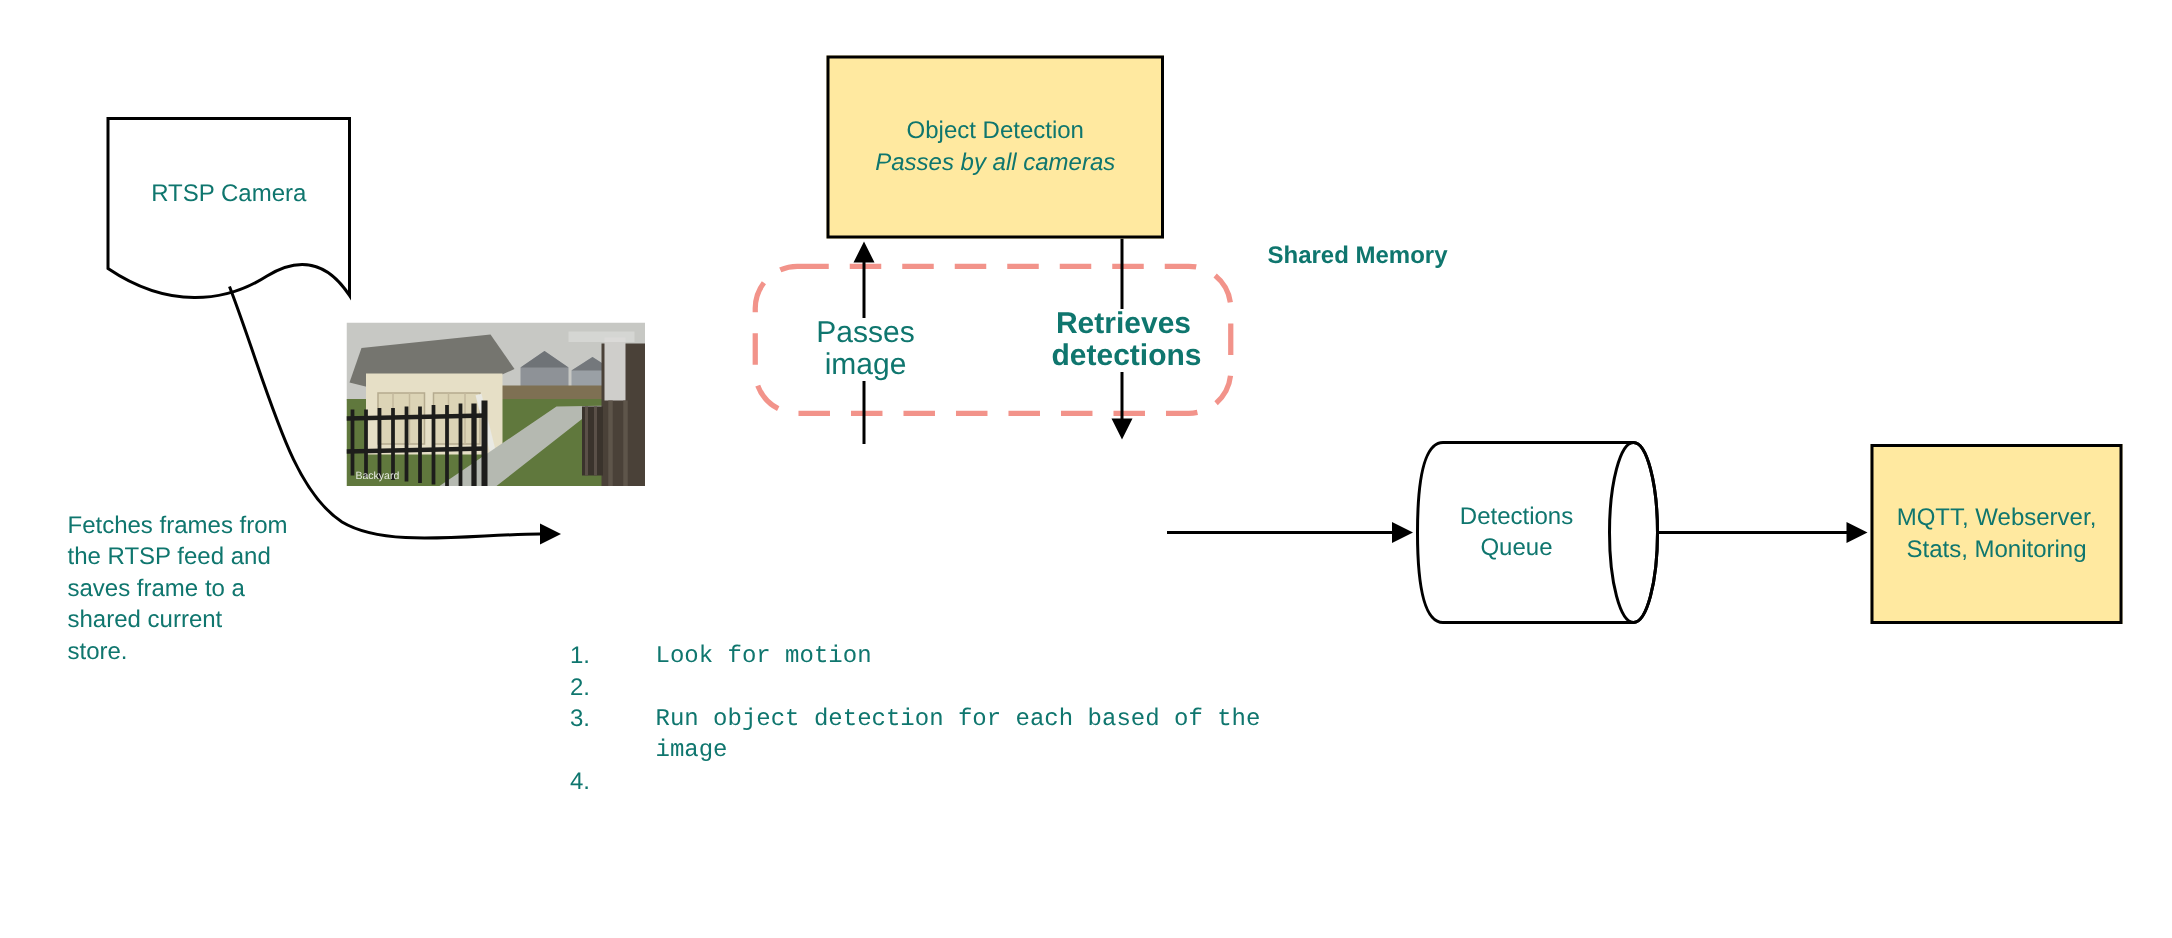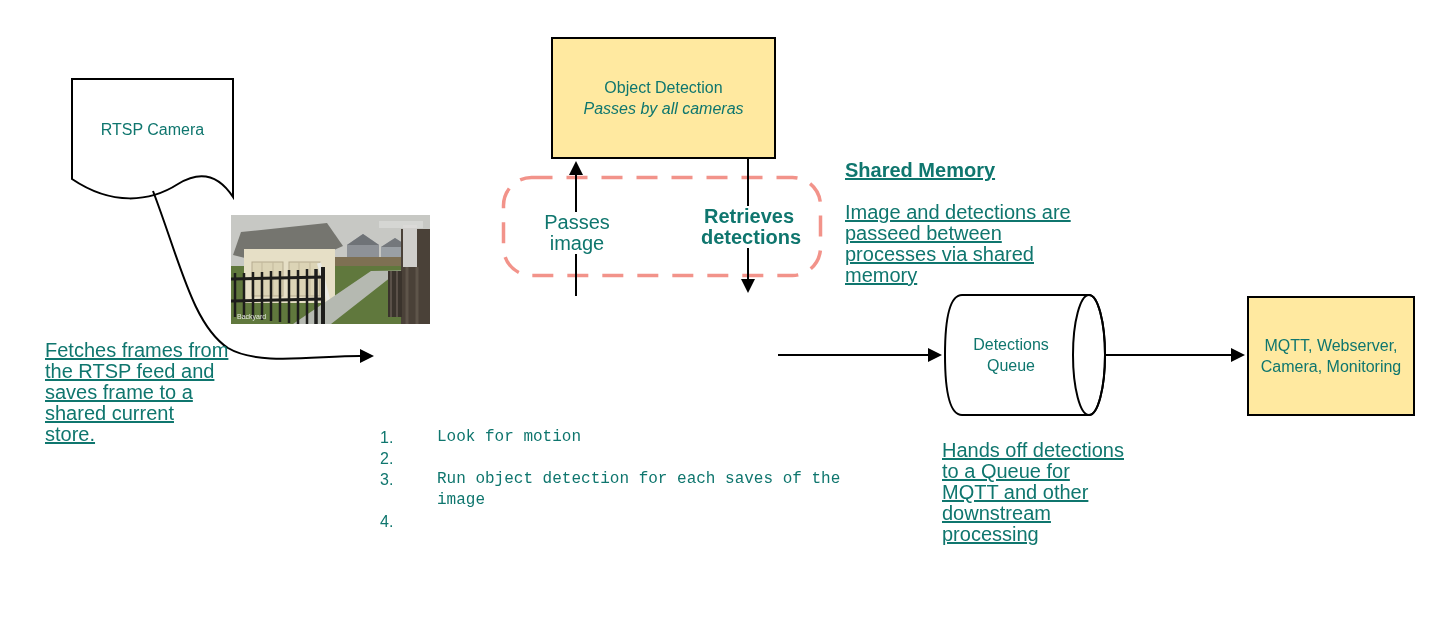--- a/index.html
+++ b/index.html
@@ -10,21 +10,21 @@
   svg.layer{position:absolute;left:0;top:0;z-index:1;}
   .node{
     position:absolute;background:#ffe9a0;border:2px solid #000;
     display:flex;flex-direction:column;align-items:center;justify-content:center;
     text-align:center;font-size:16px;line-height:21px;z-index:2;box-sizing:border-box;
   }
   .shape-label{
     position:absolute;display:flex;align-items:center;justify-content:center;
     text-align:center;font-size:16px;line-height:21px;z-index:3;white-space:pre-line;
   }
-  .note{position:absolute;font-size:20px;line-height:21px;white-space:pre-line;z-index:3;text-decoration:underline;}
+  .note{position:absolute;font-size:16px;line-height:21px;white-space:pre-line;z-index:3;}
   .note .t{font-weight:bold;}
   .edge-label{
     position:absolute;background:#fff;font-size:20px;line-height:21px;
     text-align:center;white-space:pre-line;z-index:3;padding:0 2px;
   }
   .steps{position:absolute;left:380px;top:427px;font-size:16px;line-height:21px;z-index:3;}
   .step{display:flex;}
   .step .num{width:57px;flex:0 0 57px;}
   .step .txt{white-space:pre-line;font-family:Liberation Mono, monospace;}
   .snapshot{position:absolute;left:231px;top:215px;width:199px;height:109px;z-index:4;}
@@ -61,21 +61,21 @@
   </svg>
 
   <div class="node" style="left:551px;top:37px;width:225px;height:122px;">
     <span>Object Detection</span>
     <span class="italic">Passes by all cameras</span>
   </div>
 
 
   <div class="node" style="left:1247px;top:296px;width:168px;height:120px;white-space:pre-line;">
     <span style="white-space:pre-line;">MQTT, Webserver,
-Camera, Monitoring</span>
+Stats, Monitoring</span>
   </div>
 
   <div class="shape-label" style="left:72px;top:79px;width:161px;height:100px;">RTSP Camera</div>
 
   <div class="shape-label" style="left:945px;top:295px;width:132px;height:120px;">Detections
 Queue</div>
 
   <div class="edge-label" style="left:527px;top:212px;width:96px;">Passes
 image</div>
 
@@ -83,43 +83,34 @@
 detections</div>
 
   <div class="note" style="left:45px;top:340px;">Fetches frames from
 the RTSP feed and
 saves frame to a
 shared current
 store.</div>
 
   <div class="note" style="left:845px;top:139px;">
     <div class="t">Shared Memory</div>
-    <div>Image and detections are
-passeed between
-processes via shared
-memory</div>
   </div>
 
-  <div class="note" style="left:942px;top:440px;">Hands off detections
-to a Queue for
-MQTT and other
-downstream
-processing</div>
 
   <div class="steps">
     <div class="step">
       <span class="num">1.</span>
       <span class="txt">Look for motion</span>
     </div>
     <div class="step">
       <span class="num">2.</span>
     </div>
     <div class="step">
       <span class="num">3.</span>
-      <span class="txt">Run object detection for each saves of the
+      <span class="txt">Run object detection for each based of the
 image</span>
     </div>
     <div class="step">
       <span class="num">4.</span>
     </div>
   </div>
 
   <div class="snapshot">
     <svg width="199" height="109" viewBox="0 0 199 109">
 

